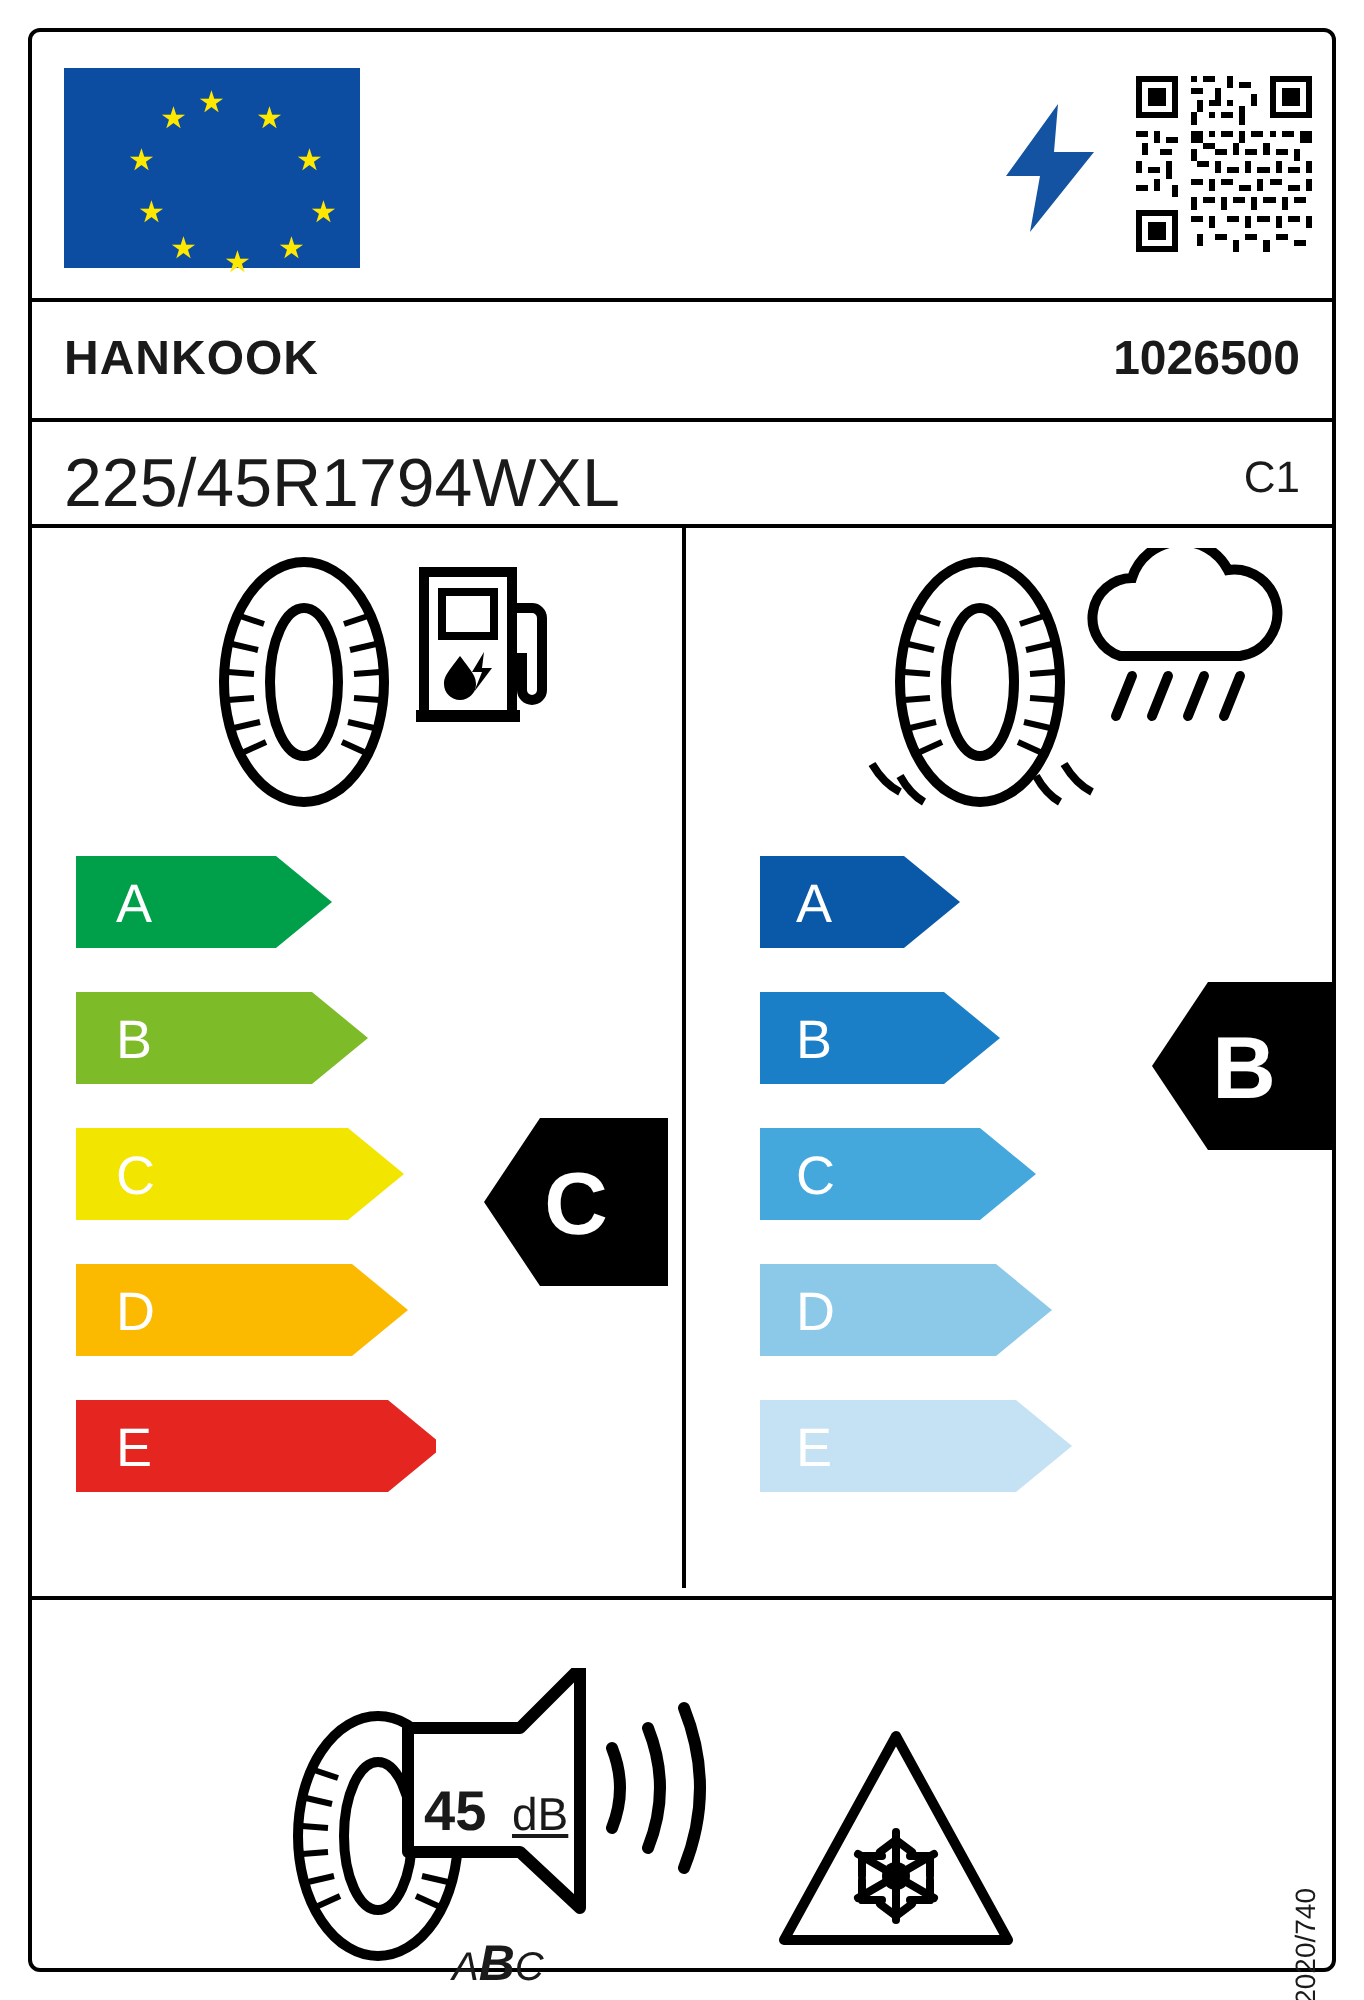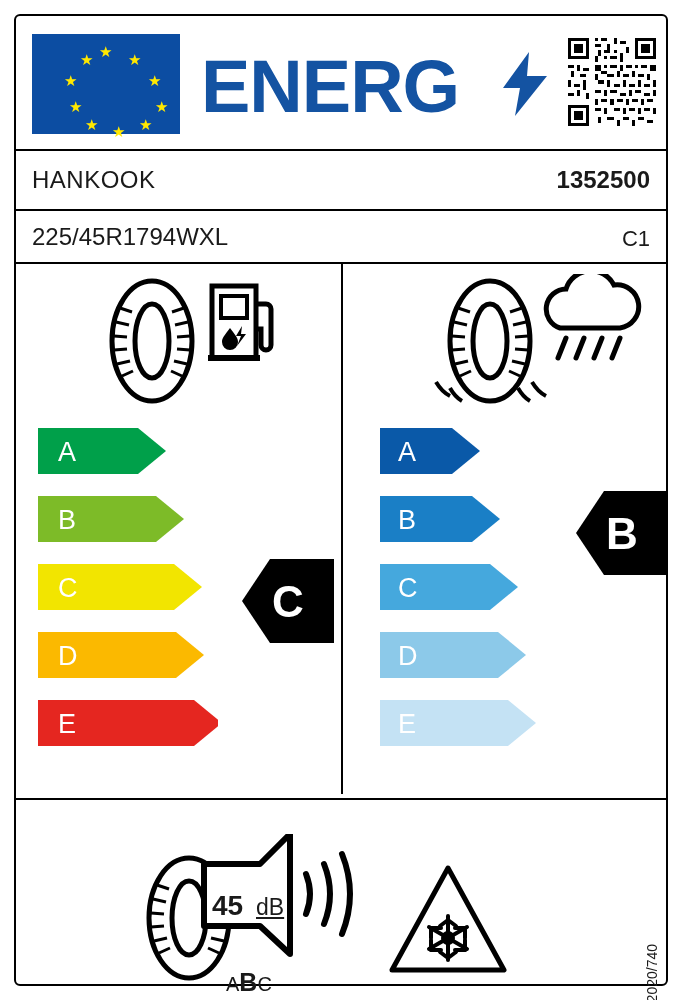--- a/index.html
+++ b/index.html
@@ -9,35 +9,35 @@
   
   .hdr{position:absolute;left:0;top:0;width:650px;height:128px;}
   .euflag{position:absolute;left:16px;top:18px;width:148px;height:100px;background:#0c4da2;}
   .star{position:absolute;color:#ffe800;font-size:15px;line-height:15px;}
   .energ{position:absolute;left:185px;top:28px;font-size:74px;font-weight:bold;color:#1453a2;letter-spacing:-1px;font-family:"Liberation Sans",sans-serif;}
   .bolt{position:absolute;left:487px;top:36px;width:44px;height:64px;}
   .qr{position:absolute;left:552px;top:22px;width:88px;height:88px;}
 
   
   .rule{position:absolute;background:#000;}
-  .brand{position:absolute;left:16px;top:150px;font-size:24px;font-weight:normal;letter-spacing:.5px;}
+  .brand{position:absolute;left:16px;top:150px;font-size:24px;font-weight:bold;letter-spacing:.5px;}
   .code{position:absolute;right:16px;top:150px;font-size:24px;font-weight:bold;text-align:right;}
-  .size{position:absolute;left:16px;top:207px;font-size:24px;text-align:center;}
+  .size{position:absolute;left:16px;top:207px;font-size:34px;text-align:center;}
   .cls{position:absolute;right:16px;top:210px;font-size:22px;text-align:right;}
 
   
   .pic{position:absolute;}
   .divider{position:absolute;left:325px;top:248px;width:2px;height:530px;background:#000;}
   .grade{position:absolute;width:82px;height:74px;}
 
   
   .botline{position:absolute;left:0;top:782px;width:650px;height:2px;background:#000;}
   .db{position:absolute;left:196px;top:874px;font-size:28px;font-weight:bold;}
   .dbunit{position:absolute;left:240px;top:878px;font-size:23px;text-decoration:underline;}
-  .abc{position:absolute;left:210px;top:952px;font-size:20px;}
+  .abc{position:absolute;left:210px;top:952px;font-size:20px;font-style:italic;}
   .abc b{font-size:25px;}
   .vdate{position:absolute;right:6px;bottom:40px;font-size:14px;transform:rotate(-90deg);transform-origin:100% 100%;white-space:nowrap;}
 </style>
 </head>
 <body>
 
 <div class="label">
 
   <div class="hdr">
     <div class="euflag">
@@ -46,21 +46,20 @@
       <span class="star" style="left:116px;top:39px;">★</span>
       <span class="star" style="left:123px;top:65px;">★</span>
       <span class="star" style="left:107px;top:83px;">★</span>
       <span class="star" style="left:80px;top:90px;">★</span>
       <span class="star" style="left:53px;top:83px;">★</span>
       <span class="star" style="left:37px;top:65px;">★</span>
       <span class="star" style="left:32px;top:39px;">★</span>
       <span class="star" style="left:48px;top:18px;">★</span>
     </div>
 
-    <div class="energ">ENERG</div>
 
     <svg class="bolt" viewBox="0 0 44 64">
       <polygon points="26,0 0,36 17,36 12,64 44,24 24,24" fill="#1453a2"></polygon>
     </svg>
 
     <svg class="qr" viewBox="0 0 29 29" shape-rendering="crispEdges">
       <rect width="29" height="29" fill="#fff"></rect>
       <g fill="#000">
         <rect x="0" y="0" width="7" height="7"></rect>
           <rect x="1" y="1" width="5" height="5" fill="#fff"></rect>
@@ -150,21 +149,21 @@
         <rect x="18" y="26" width="2" height="1"></rect>
           <rect x="21" y="27" width="1" height="2"></rect>
           <rect x="23" y="26" width="2" height="1"></rect>
         <rect x="26" y="27" width="2" height="1"></rect>
       </g>
     </svg>
   </div>
 
   <div class="rule" style="left:0;top:133px;width:650px;height:2px;"></div>
   <div class="brand">HANKOOK</div>
-  <div class="code">1352500</div>
+  <div class="code">1026500</div>
   <div class="rule" style="left:0;top:193px;width:650px;height:2px;"></div>
   <div class="size">225/45R1794WXL</div>
   <div class="cls">C1</div>
   <div class="rule" style="left:0;top:246px;width:650px;height:2px;"></div>
 
   <div class="divider"></div>
 
   <svg class="pic" style="left:80px;top:262px;width:112px;height:126px;" viewBox="0 0 112 126">
     <ellipse cx="56" cy="63" rx="40" ry="60" fill="#fff" stroke="#000" stroke-width="5"></ellipse>
     <ellipse cx="56" cy="63" rx="17" ry="37" fill="#fff" stroke="#000" stroke-width="5"></ellipse>

